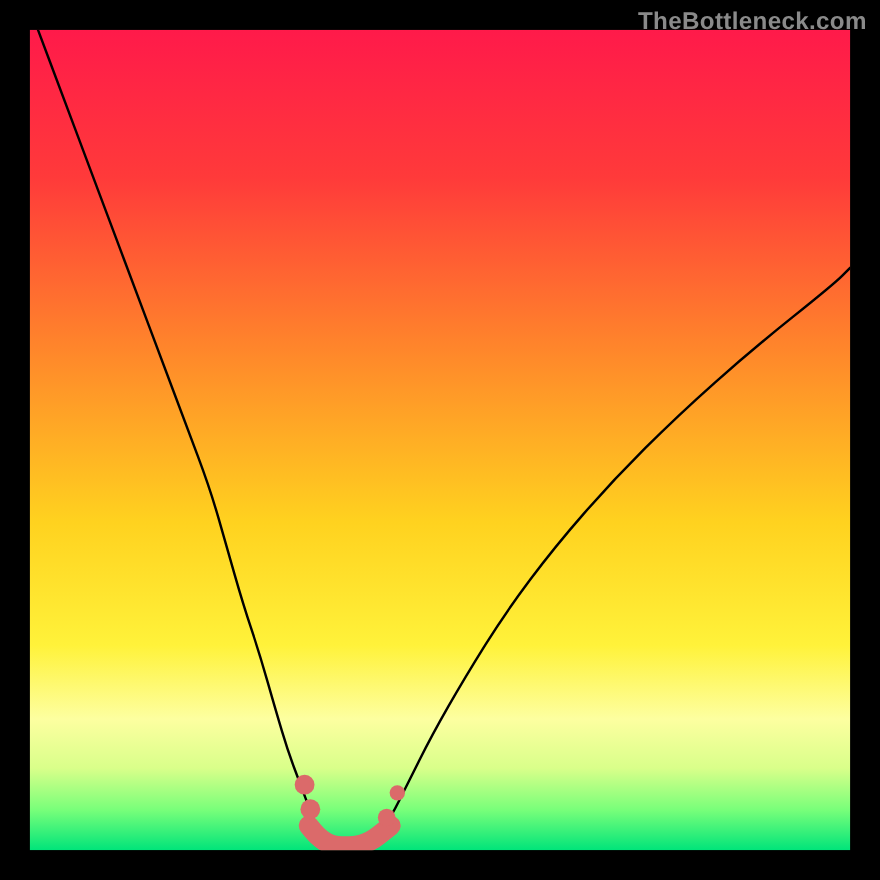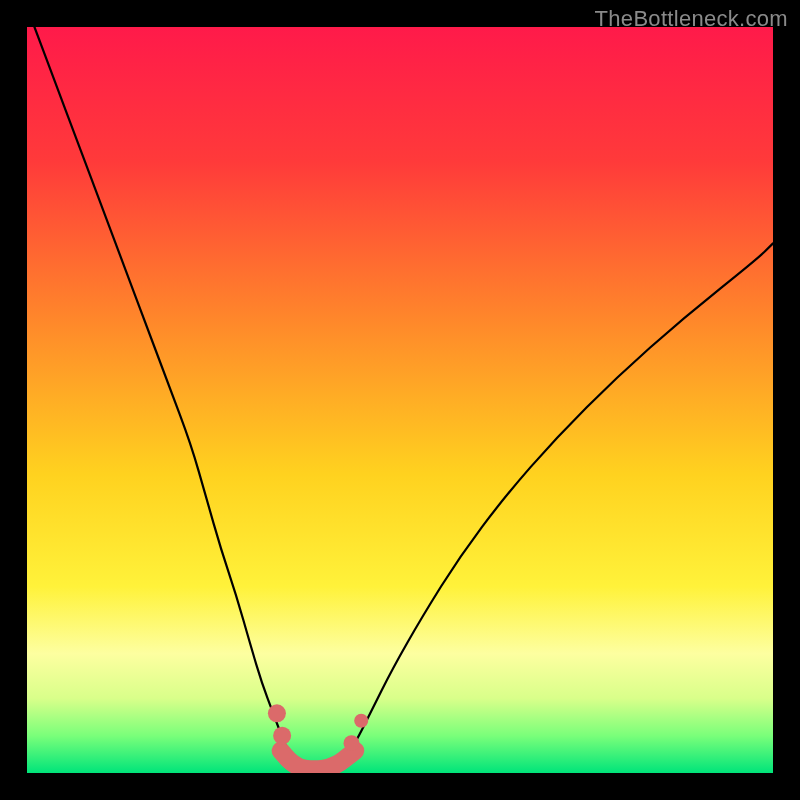--- a/index.html
+++ b/index.html
@@ -10,21 +10,21 @@
     background: #000;
     position: relative;
     font-family: Arial, sans-serif;
   }
   .watermark {
     position: absolute;
     top: 6px;
     right: 12px;
     color: #8a8a8a;
     font-size: 22px;
-    font-weight: 400;
+    font-weight: 700;
     letter-spacing: 0.3px;
     z-index: 10;
   }
   .plot-area {
     position: absolute;
     left: 27px;
     top: 27px;
     width: 746px;
     height: 746px;
   }

